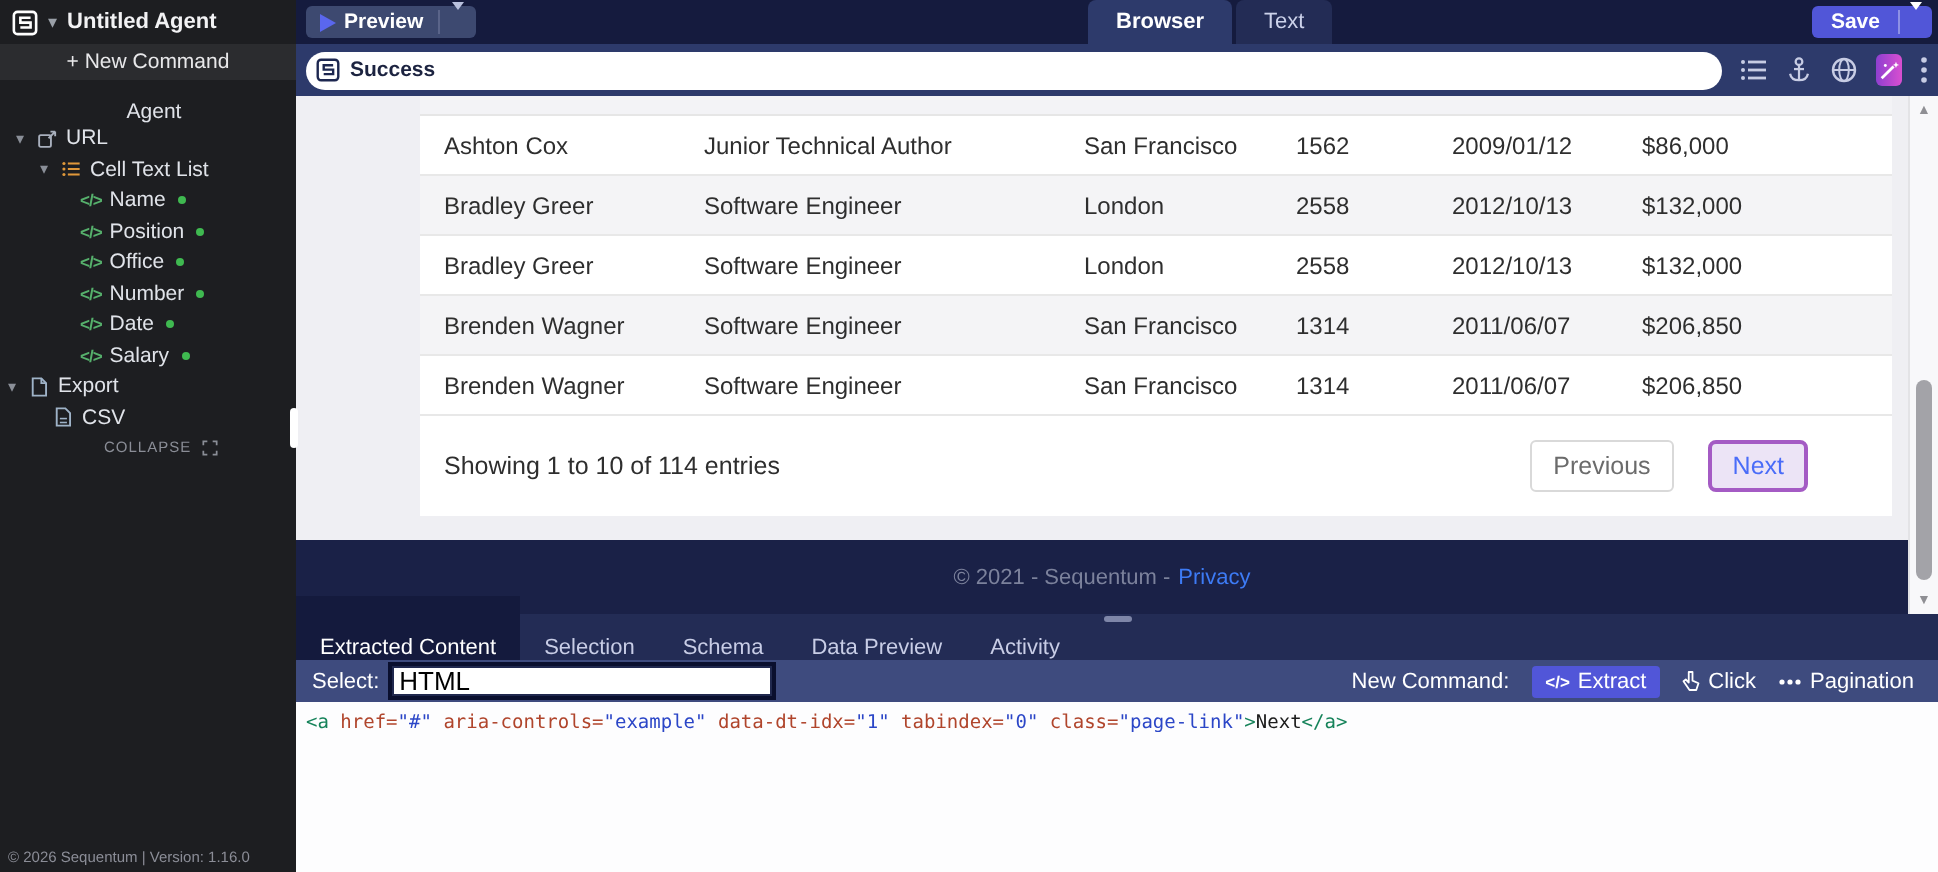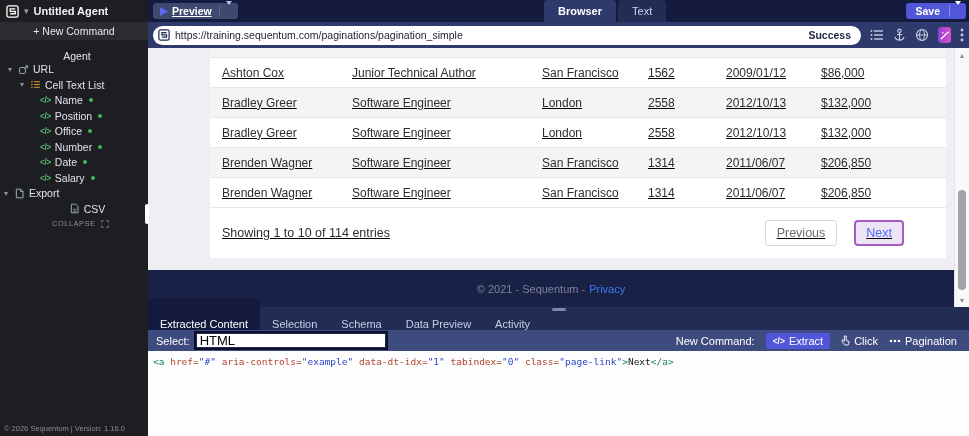--- a/index.html
+++ b/index.html
@@ -16,32 +16,32 @@
   .tree-row { display:flex; align-items:center; height:15.5px; gap:4px; white-space:nowrap; cursor:pointer; }
   .tree-label { color:#e0e3e9; }
   .arrow { color:#8a8f98; font-size:8px; width:8px; text-align:center; }
   .code-glyph { color:#56b06c; font-size:8.5px; font-weight:bold; letter-spacing:-0.5px; }
   .dot { width:4px; height:4px; border-radius:50%; background:#3fb950; margin-left:2px; }
   .ind-agent { padding-left:6px;flex-direction:column; }
   .ind-url { padding-left:6px; }
   .ind-list { padding-left:18px; }
   .field-row { padding-left:40px; }
   .ind-export { padding-left:2px; }
-  .ind-csv { padding-left:26px;justify-content:center; }
+  .ind-csv { padding-left:26px; }
   .collapse-row { padding-left:52px; height:14px; display:flex; align-items:center; gap:5px; cursor:pointer; }
   .collapse-label { font-size:7.5px; color:#8a8d96; letter-spacing:0.5px; }
   .sb-version { position:absolute; left:4px; bottom:3px; font-size:7.5px; color:#8b8d97; white-space:nowrap; }
   .splitter-handle { position:absolute; left:145px; top:204px; width:4px; height:20px; background:#ffffff; border-radius:2px; z-index:9; cursor:col-resize; }
 
   
   .main { position:absolute; left:148px; top:0; width:821px; height:436px; }
 
   
   .topbar { position:relative; height:22px; background:#151b3e; }
-  .preview-btn { position:absolute; left:5px; top:3px; height:16px; background:#3d4970; border-radius:3px; display:flex; align-items:center; color:#fff; font-size:10.5px; font-weight:bold; cursor:pointer;text-decoration:underline; }
+  .preview-btn { position:absolute; left:5px; top:3px; height:16px; background:#3d4970; border-radius:3px; display:flex; align-items:center; color:#fff; font-size:10.5px; font-weight:bold; cursor:pointer; }
   .preview-btn .seg { padding:0 7px; display:flex; align-items:center; gap:4px; }
   .preview-btn .divider { width:1px; height:12px; background:#5a6489; }
   .preview-btn .dd { padding:0 6px; }
   .top-tabs { position:absolute; left:357px; top:0; display:flex; height:22px; }
   .ttab { padding:0 14px; line-height:23px; font-size:11px; border-radius:4px 4px 0 0; cursor:pointer; }
   .ttab.active { background:#2d3a6b; color:#fff; font-weight:bold;margin-left:39px; }
   .ttab.inactive { background:#232c55; color:#ccd2ea; margin-left:2px; }
   .save-btn { position:absolute; right:3px; top:3px; height:16px; background:#5156d8; border-radius:3px; display:flex; align-items:center; color:#fff; font-size:10.5px; font-weight:bold; cursor:pointer; }
   .save-btn .seg { padding:0 9px; }
   .save-btn .divider { width:1px; height:12px; background:rgba(255,255,255,0.35); }
@@ -52,21 +52,21 @@
   
   .urlrow { position:relative; height:26px; background:#2d3a6b; display:flex; align-items:center; padding:0 5px; gap:9px; }
   .url-pill { flex:0 0 708px; height:19px; background:#fff; border-radius:10px; display:flex; align-items:center; padding:0 10px 0 5px; gap:5px; }
   .url-text { font-size:10.5px; color:#23233a; flex:1; white-space:nowrap; overflow:hidden; }
   .status-text { font-size:10.5px; font-weight:bold; color:#1c2340; }
   .icon-btn { display:flex; align-items:center; justify-content:center; cursor:pointer; }
   .wand-box { width:20px; height:16px; border-radius:3px; background:linear-gradient(90deg,#8e3fd0,#d94fd0); }
 
   
   .viewport { position:absolute; top:48px; left:0; width:821px; height:259px; background:#efeff3; overflow:hidden; }
-  .card { position:absolute; left:62px; top:0; width:736px; height:210px; background:#fff;text-decoration:underline; }
+  .card { position:absolute; left:62px; top:0; width:736px; height:210px; background:#fff; }
   .partial-row { height:10px; background:#f3f3f6; border-bottom:1px solid #e6e6e6; }
   .trow { display:flex; height:30px; border-bottom:1px solid #e8e8e8; align-items:center; font-size:12px; color:#2e2e2e; }
   .trow.stripe { background:#f4f4f6; }
   .tcell { padding-left:12px; overflow:hidden; white-space:nowrap; }
   .c0{width:130px;} .c1{width:190px;} .c2{width:106px;} .c3{width:78px;} .c4{width:95px;} .c5{width:137px;}
   .pag-area { display:flex; align-items:center; justify-content:space-between; padding:0 42px 0 12px; height:49px; }
   .pag-summary { font-size:12.5px; color:#2e2e2e; }
   .pag-btns { display:flex; align-items:center; gap:17px; }
   .btn-prev { background:#fff; border:1px solid #d9d9d9; border-radius:3px; color:#6b6b6b; font-size:12.5px; padding:5px 11px; cursor:pointer; }
   .btn-next { background:#ece4f6; border:2px solid #a45bc4; border-radius:4px; color:#4a6cf8; font-size:12.5px; padding:4px 10px; cursor:pointer; }
@@ -231,21 +231,20 @@
       <span class="dd"><span class="tri-down"></span></span>
     </div>
   </div>
 
   <div class="urlrow">
     <div class="url-pill">
       <svg width="12" height="12" viewBox="0 0 14 14">
         <rect x="1" y="1" width="12" height="12" rx="2" fill="none" stroke="#1d2750" stroke-width="1.4"></rect>
         <path d="M10 4.2H4.5v2.6H10v2.6H4.5" fill="none" stroke="#1d2750" stroke-width="1.4"></path>
       </svg>
-      <span class="url-text">https://training.sequentum.com/paginations/pagination_simple</span>
       <span class="status-text">Success</span>
     </div>
     <span class="icon-btn">
       <svg width="14" height="12" viewBox="0 0 14 12">
         <circle cx="1.5" cy="2" r="1" fill="#c7cce4"></circle>
           <line x1="4" y1="2" x2="13" y2="2" stroke="#c7cce4" stroke-width="1.4"></line>
         <circle cx="1.5" cy="6" r="1" fill="#c7cce4"></circle>
           <line x1="4" y1="6" x2="13" y2="6" stroke="#c7cce4" stroke-width="1.4"></line>
         <circle cx="1.5" cy="10" r="1" fill="#c7cce4"></circle>
           <line x1="4" y1="10" x2="13" y2="10" stroke="#c7cce4" stroke-width="1.4"></line>

